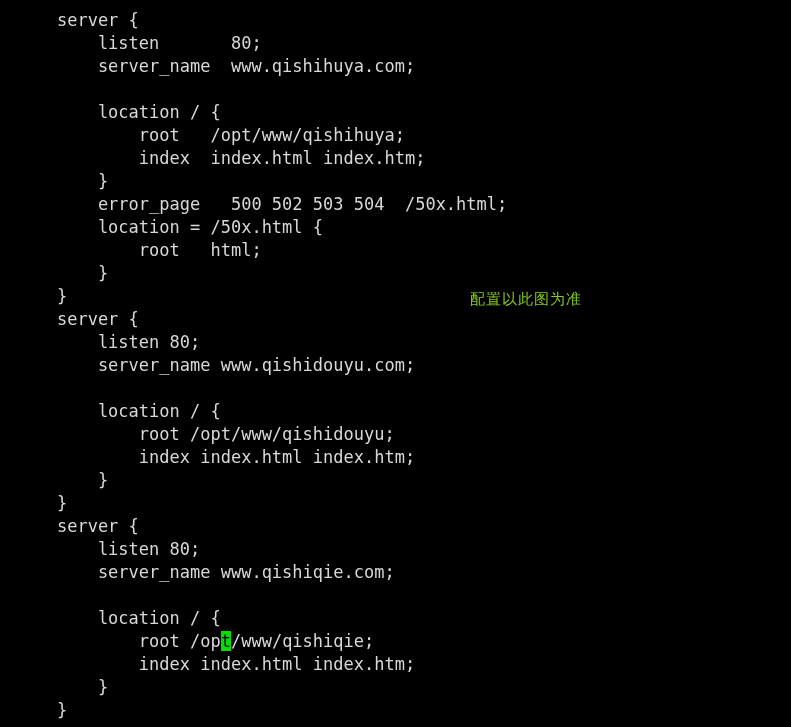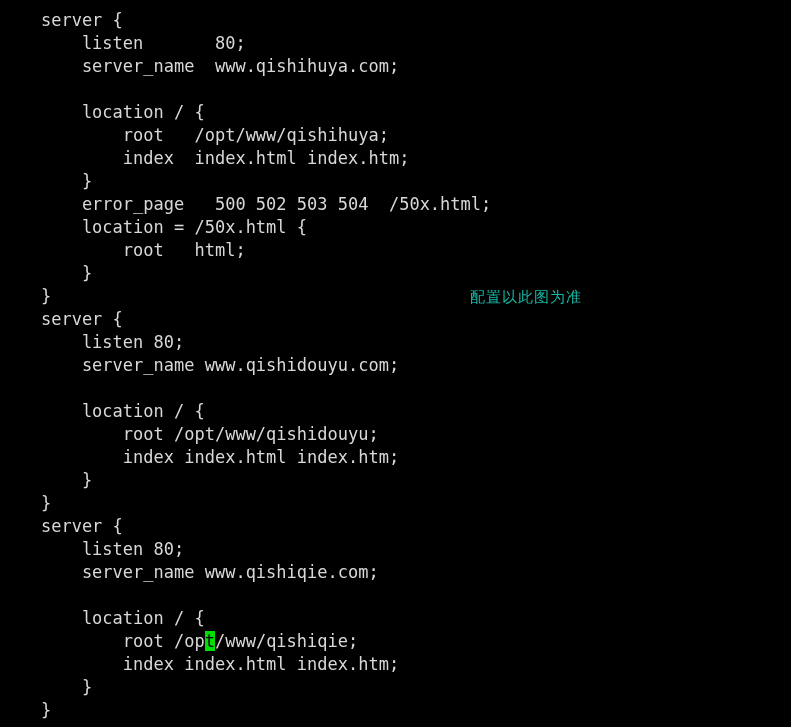--- a/index.html
+++ b/index.html
@@ -19,21 +19,21 @@
     position: absolute;
     left: 0;
     top: 0;
     width: 791px;
     height: 727px;
     background: #000000;
     color: #d8d8d8;
     font-family: "DejaVu Sans Mono", "Liberation Mono", monospace;
     font-size: 17px;
     line-height: 23px;
-    padding: 9px 0 0 0;
+    padding: 9px 0 0 16px;
     box-sizing: border-box;
     white-space: pre;
     overflow: hidden;
   }
 
   .code-line {
     height: 23px;
     line-height: 23px;
     white-space: pre;
     color: #d8d8d8;
@@ -51,22 +51,22 @@
     background: #00e000;
     color: #000000;
     display: inline;
   }
 
   
   #annotation {
     position: absolute;
     left: 470px;
     top: 290px;
-    color: #14b8a6;
-    font-family: Liberation Mono, monospace;
+    color: #84cc16;
+    font-family: Liberation Sans, sans-serif;
     font-size: 15px;
     line-height: 18px;
     letter-spacing: 1px;
     white-space: pre;
   }
 </style>
 </head>
 <body>
 
 <div id="terminal"><div class="code-line"><span class="txt">    server {</span></div><div class="code-line"><span class="txt">        listen       80;</span></div><div class="code-line"><span class="txt">        server_name  www.qishihuya.com;</span></div><div class="code-line"><span class="txt">&nbsp;</span></div><div class="code-line"><span class="txt">        location / {</span></div><div class="code-line"><span class="txt">            root   /opt/www/qishihuya;</span></div><div class="code-line"><span class="txt">            index  index.html index.htm;</span></div><div class="code-line"><span class="txt">        }</span></div><div class="code-line"><span class="txt">        error_page   500 502 503 504  /50x.html;</span></div><div class="code-line"><span class="txt">        location = /50x.html {</span></div><div class="code-line"><span class="txt">            root   html;</span></div><div class="code-line"><span class="txt">        }</span></div><div class="code-line"><span class="txt">    }</span></div><div class="code-line"><span class="txt">    server {</span></div><div class="code-line"><span class="txt">        listen 80;</span></div><div class="code-line"><span class="txt">        server_name www.qishidouyu.com;</span></div><div class="code-line"><span class="txt">&nbsp;</span></div><div class="code-line"><span class="txt">        location / {</span></div><div class="code-line"><span class="txt">            root /opt/www/qishidouyu;</span></div><div class="code-line"><span class="txt">            index index.html index.htm;</span></div><div class="code-line"><span class="txt">        }</span></div><div class="code-line"><span class="txt">    }</span></div><div class="code-line"><span class="txt">    server {</span></div><div class="code-line"><span class="txt">        listen 80;</span></div><div class="code-line"><span class="txt">        server_name www.qishiqie.com;</span></div><div class="code-line"><span class="txt">&nbsp;</span></div><div class="code-line"><span class="txt">        location / {</span></div><div class="code-line"><span class="txt">            root /op</span><span class="cursor-char">t</span><span class="txt">/www/qishiqie;</span></div><div class="code-line"><span class="txt">            index index.html index.htm;</span></div><div class="code-line"><span class="txt">        }</span></div><div class="code-line"><span class="txt">    }</span></div></div>

